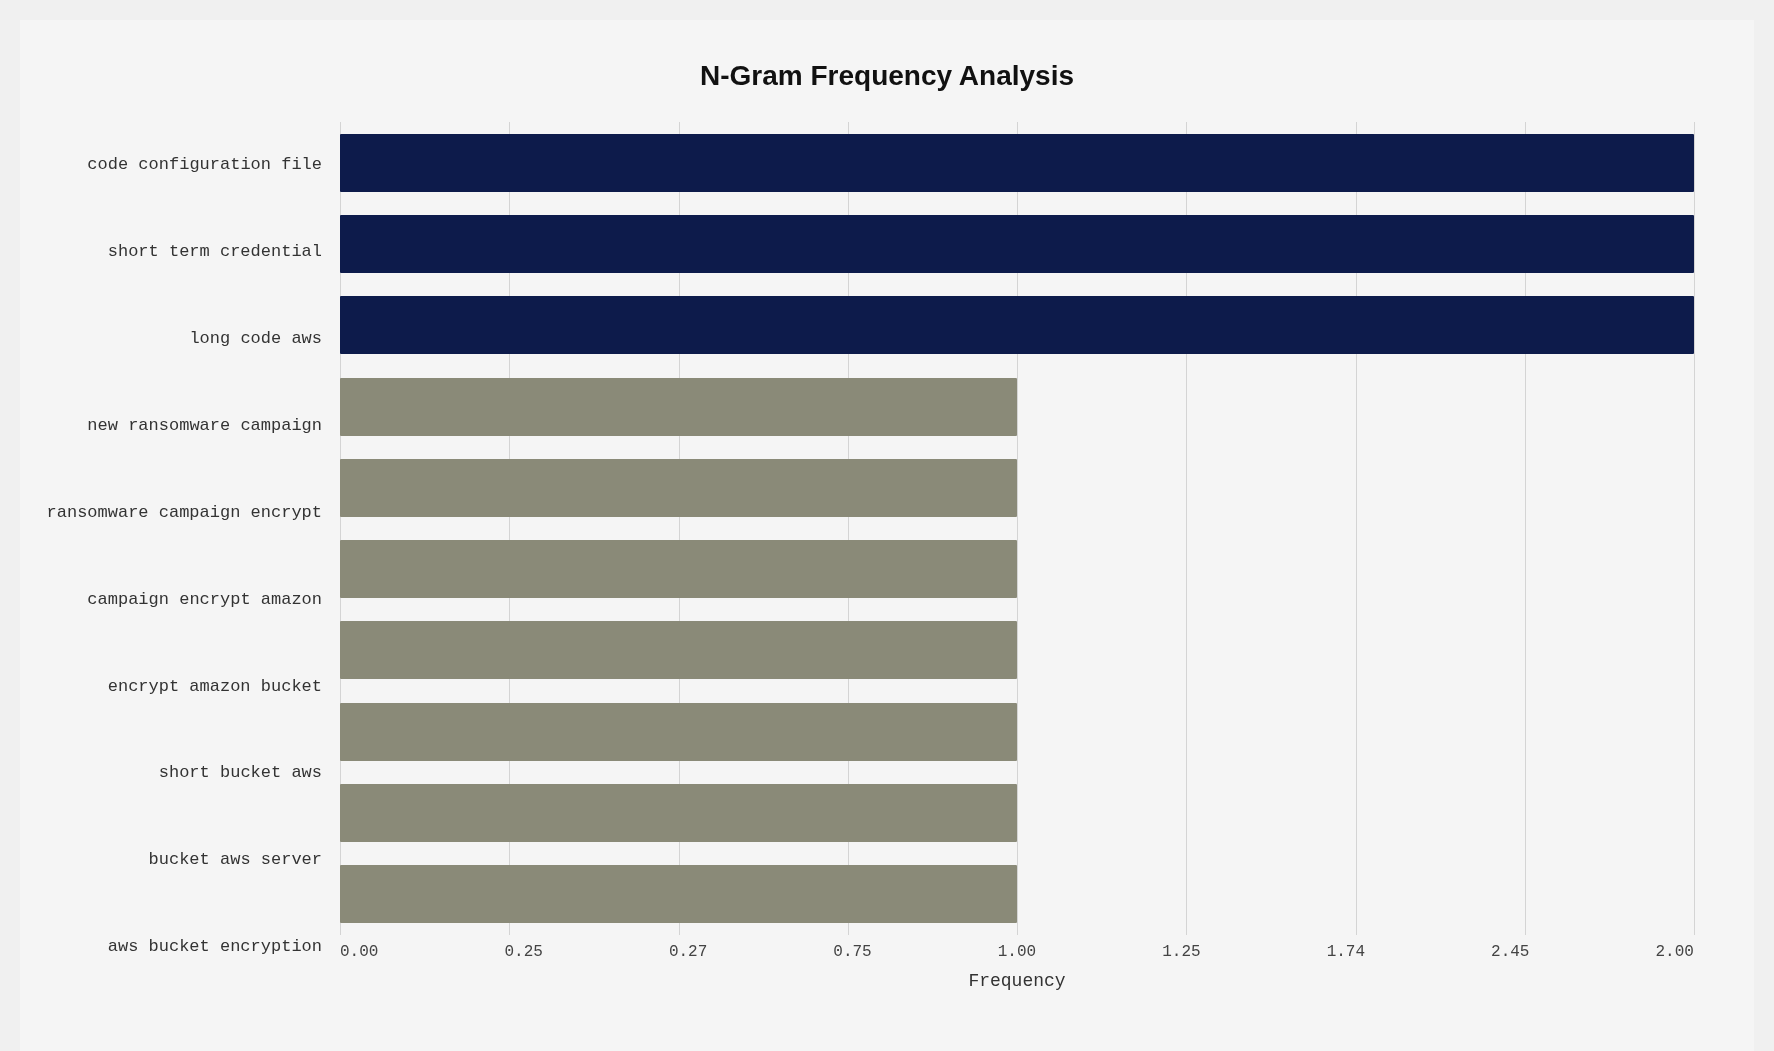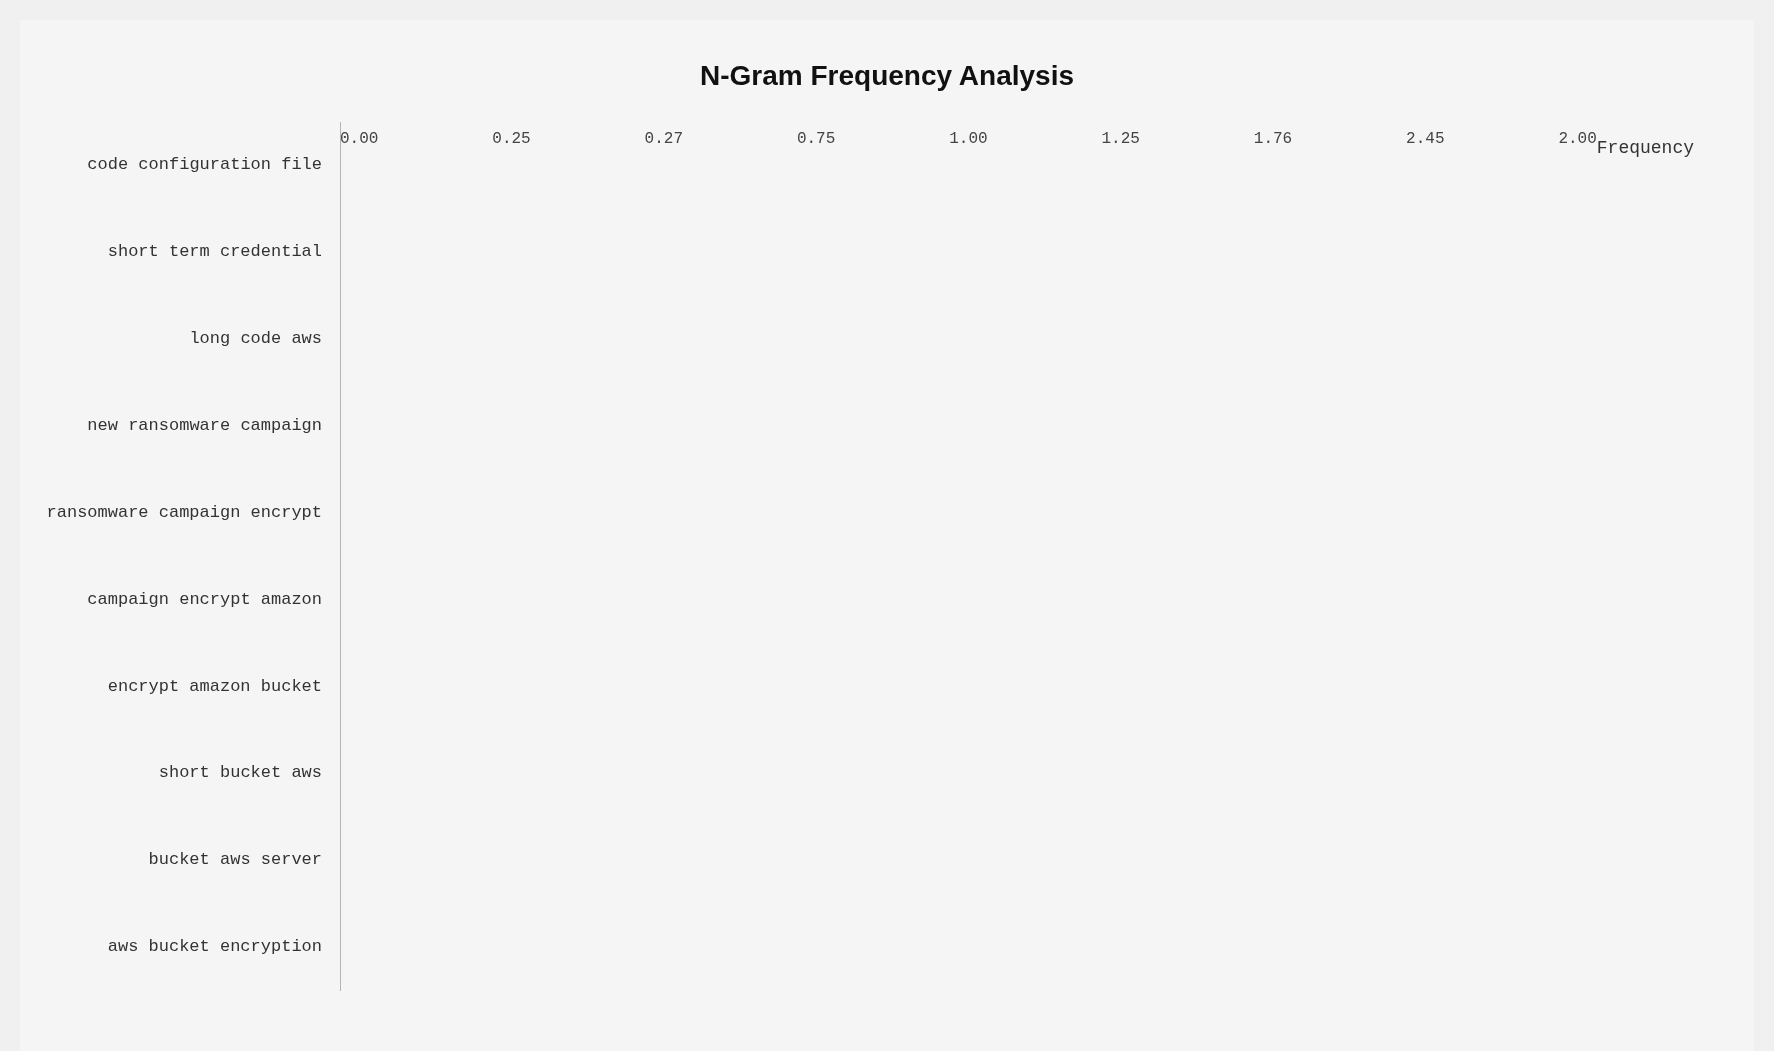--- a/index.html
+++ b/index.html
@@ -49,21 +49,21 @@
     .y-label {
       font-size: 17px;
       color: #333;
       text-align: right;
       line-height: 1.2;
       white-space: nowrap;
     }
     .plot-area {
       flex: 1;
       display: flex;
-      flex-direction: row;
+      flex-direction: column;
       position: relative;
     }
     .bars-wrapper {
       flex: 1;
       display: flex;
       flex-direction: column;
       justify-content: space-around;
       position: relative;
     }
     .bar-row {
@@ -100,21 +100,21 @@
     }
     .x-tick {
       font-size: 16px;
       color: #444;
       text-align: center;
     }
     .x-axis-label {
       text-align: center;
       font-size: 18px;
       color: #333;
-      margin-top: 16px;
+      margin-top: 10px;
     }
   </style>
 </head>
 <body>
 
 <div class="chart-container">
   <div class="chart-title">N-Gram Frequency Analysis</div>
 
   <div class="chart-area">
     <div class="y-labels" id="y-labels-container">
@@ -172,20 +172,20 @@
             <div class="bar bar-gray" style="width: 50%;"></div>
           </div>
         </div>
       <div class="x-axis" id="x-axis-container">
           <div class="x-tick">0.00</div>
           <div class="x-tick">0.25</div>
           <div class="x-tick">0.27</div>
           <div class="x-tick">0.75</div>
           <div class="x-tick">1.00</div>
           <div class="x-tick">1.25</div>
-          <div class="x-tick">1.76</div>
+          <div class="x-tick">1.74</div>
           <div class="x-tick">2.45</div>
           <div class="x-tick">2.00</div>
         </div>
       <div class="x-axis-label">Frequency</div>
     </div>
   </div>
 </div>
 
 </body></html>

